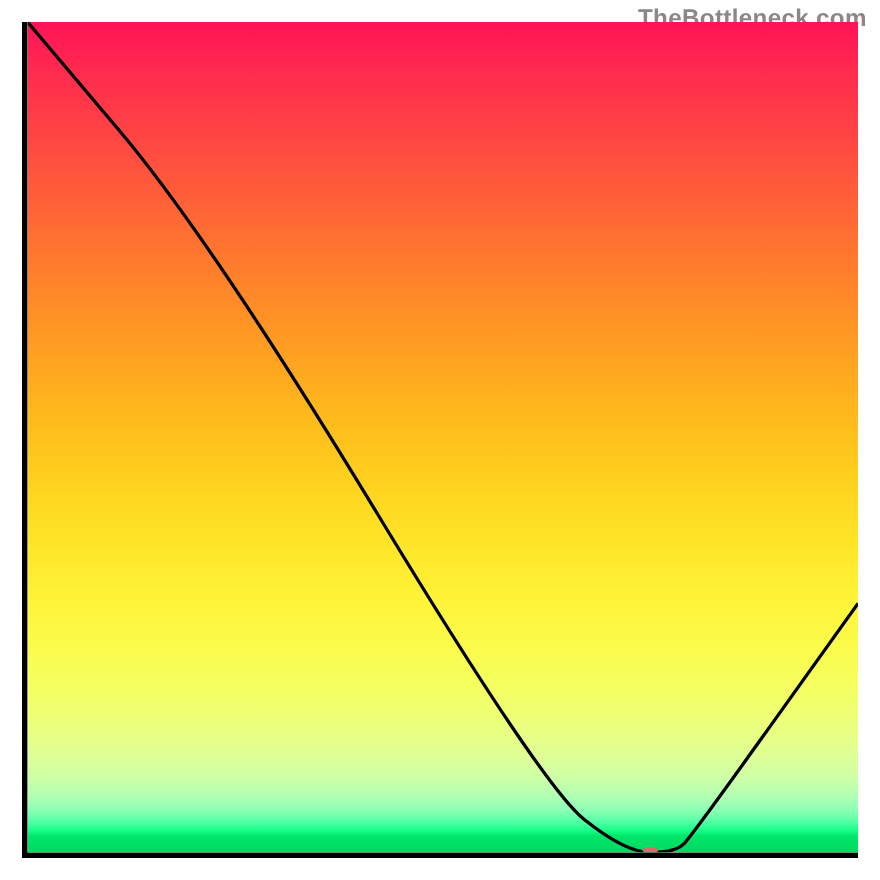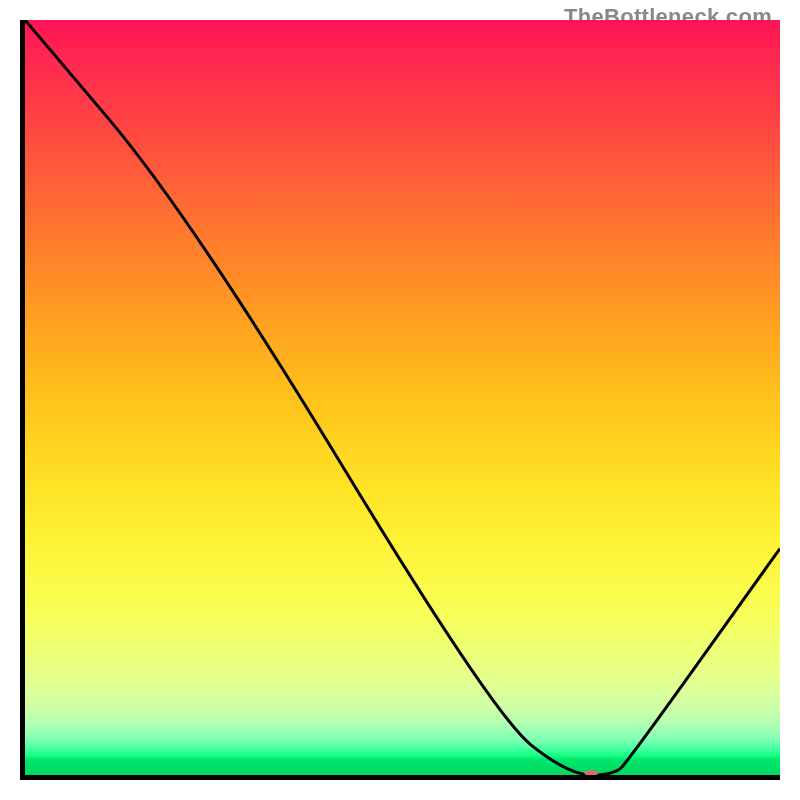--- a/index.html
+++ b/index.html
@@ -64,21 +64,21 @@
   svg.curve {
     position: absolute;
     left: 0;
     top: 0;
     width: 100%;
     height: 100%;
   }
   .watermark {
     position: absolute;
     top: 4px;
-    right: 28px;
+    right: 12px;
     font-size: 22px;
     font-weight: 600;
     color: #888888;
     letter-spacing: 0.3px;
   }
 </style>
 </head>
 <body>
 
 <div class="chart-container">

